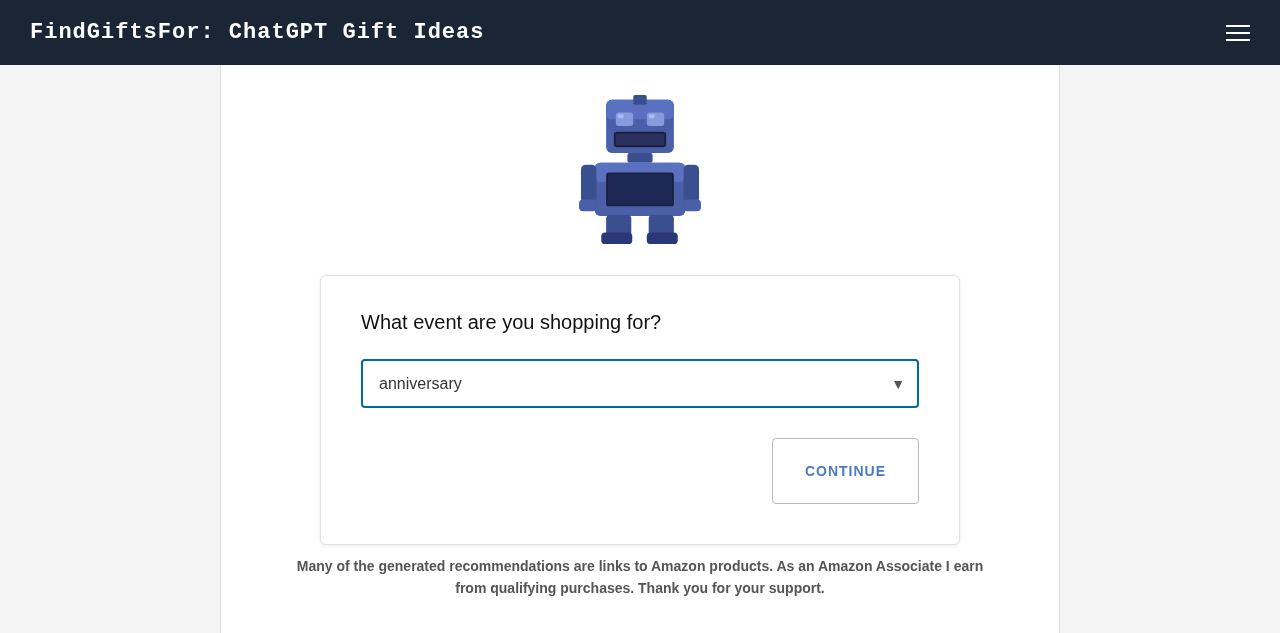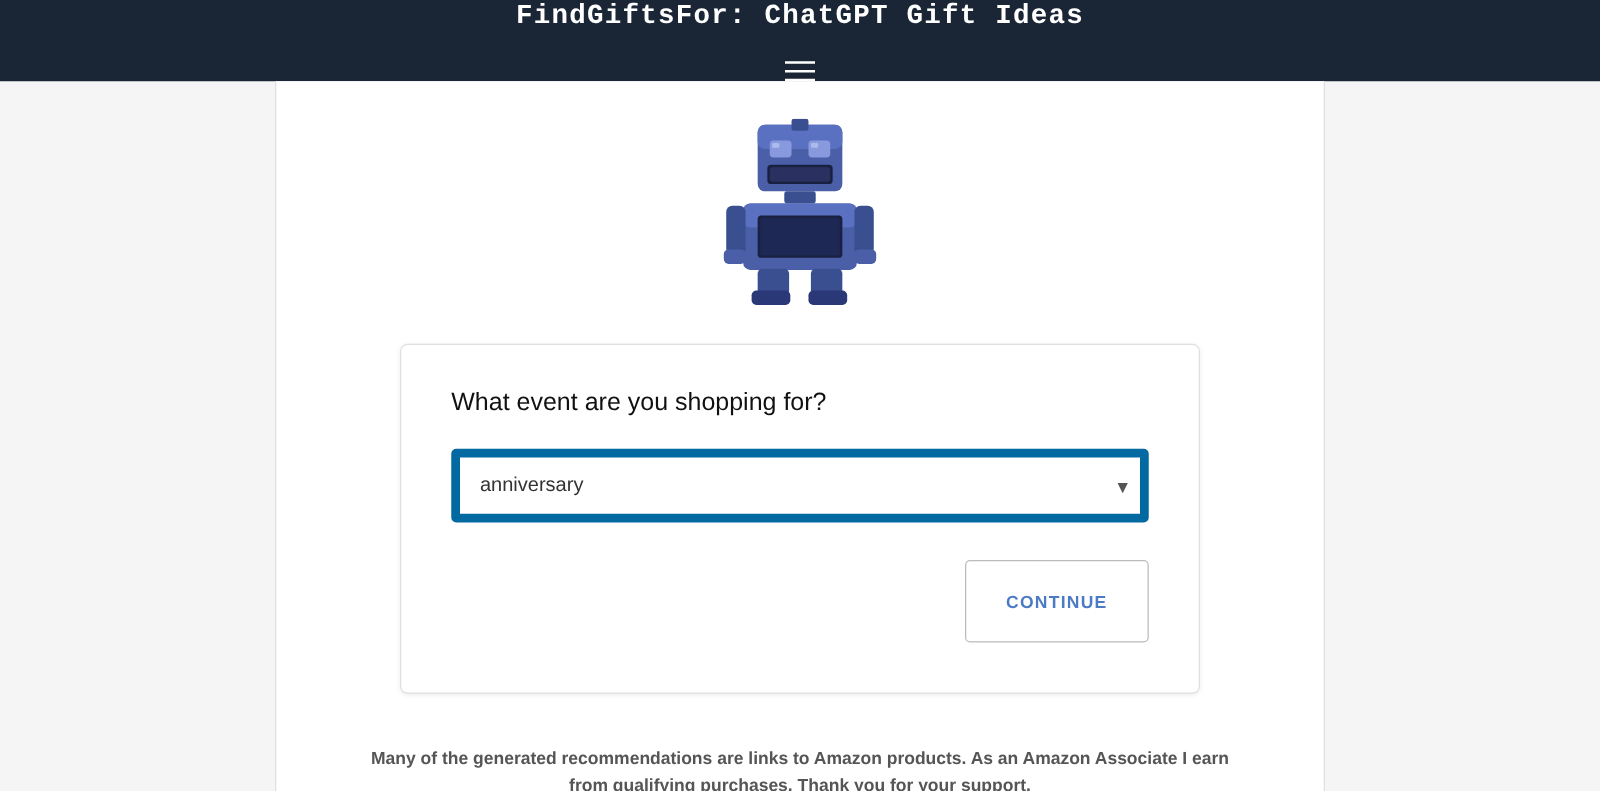--- a/index.html
+++ b/index.html
@@ -17,21 +17,20 @@
 
     
     .header {
       background-color: #1a2535;
       color: #ffffff;
       display: flex;
       align-items: center;
       justify-content: space-between;
       padding: 0 30px;
       height: 65px;
-      flex-direction: column;
     }
 
     .header-title {
       font-family: 'Courier New', monospace;
       font-size: 22px;
       font-weight: bold;
       letter-spacing: 1px;
       color: #ffffff;
     }
 
@@ -77,42 +76,41 @@
     }
 
     
     .card {
       background-color: #ffffff;
       border: 1px solid #e0e0e0;
       border-radius: 6px;
       padding: 35px 40px 40px 40px;
       width: 640px;
       box-shadow: 0 1px 4px rgba(0,0,0,0.08);
-      margin-bottom: 30px;
     }
 
     .card-question {
       font-size: 20px;
       font-weight: 400;
       color: #111111;
       margin-bottom: 25px;
     }
 
     .select-wrapper {
       position: relative;
       width: 100%;
       margin-bottom: 30px;
     }
 
     .select-wrapper select {
       width: 100%;
       padding: 14px 16px;
       font-size: 16px;
       color: #333333;
-      border: 7px solid #0369a1;
+      border: 2px solid #0369a1;
       border-radius: 4px;
       appearance: none;
       -webkit-appearance: none;
       background-color: #ffffff;
       cursor: pointer;
       outline: none;
     }
 
     .select-arrow {
       position: absolute;

